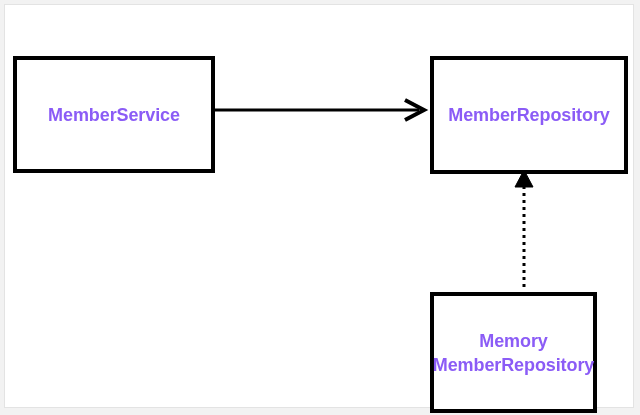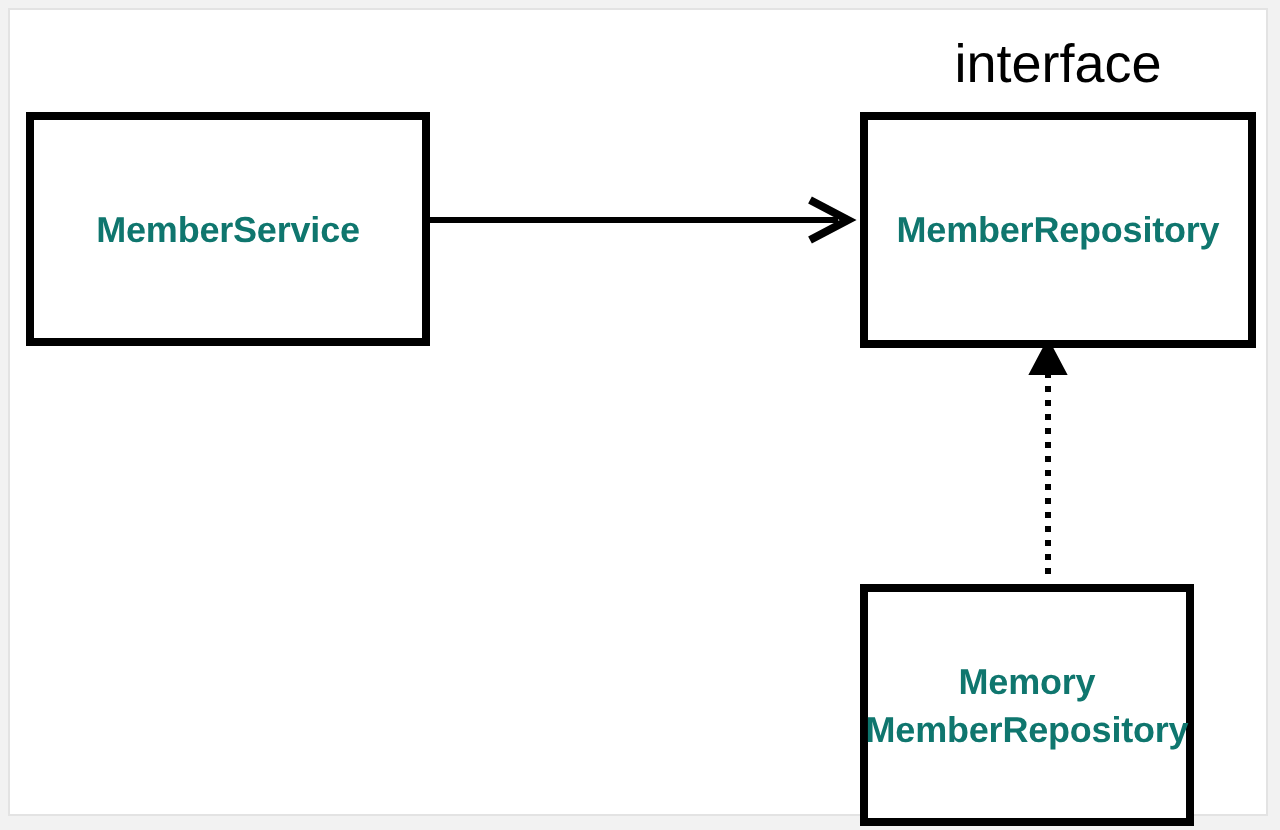--- a/index.html
+++ b/index.html
@@ -33,21 +33,21 @@
     box-sizing: border-box;
     display: flex;
     align-items: center;
     justify-content: center;
     text-align: center;
   }
   .uml-box .label {
     font-weight: bold;
     font-size: 18px;
     line-height: 24px;
-    color: #0f766e;
+    color: #8b5cf6;
     letter-spacing: -0.1px;
     white-space: pre-line;
   }
   #box-member-service {
     left: 8px;
     top: 51px;
     width: 202px;
     height: 117px;
   }
   #box-member-repository {
@@ -96,21 +96,20 @@
         <line x1="210" y1="110" x2="419" y2="110" stroke="#000000" stroke-width="3"></line>
         <polyline points="405,100 424,110 405,120" fill="none" stroke="#000000" stroke-width="4" stroke-linecap="butt" stroke-linejoin="miter"></polyline>
       </g>
 
       <g>
         <line x1="524" y1="287" x2="524" y2="186" stroke="#000000" stroke-width="3" stroke-dasharray="3 4" stroke-linecap="butt"></line>
         <polygon points="524,170 533,187 515,187" fill="#000000" stroke="#000000" stroke-width="1"></polygon>
       </g>
     </svg>
 
-    <div id="stereotype-interface">interface</div>
 
     <div class="uml-box" id="box-member-service">
       <span class="label">MemberService</span>
     </div>
 
     <div class="uml-box" id="box-member-repository">
       <span class="label">MemberRepository</span>
     </div>
 
     <div class="uml-box" id="box-memory-member-repository">

